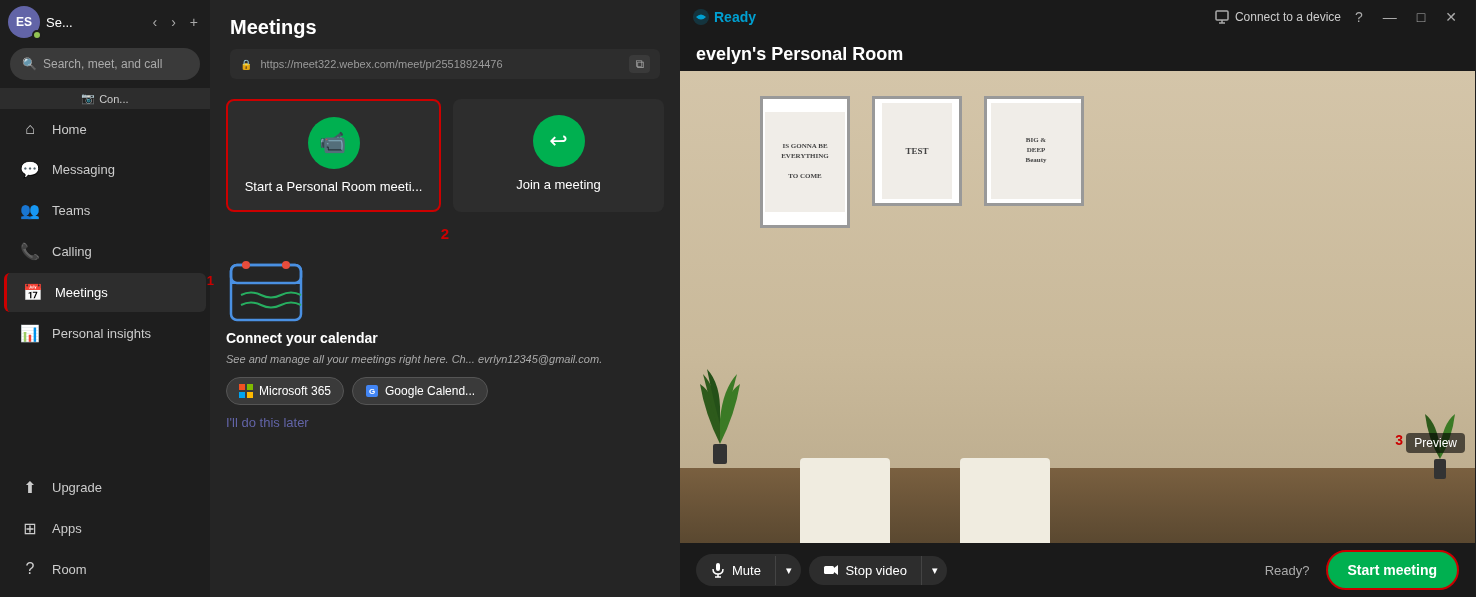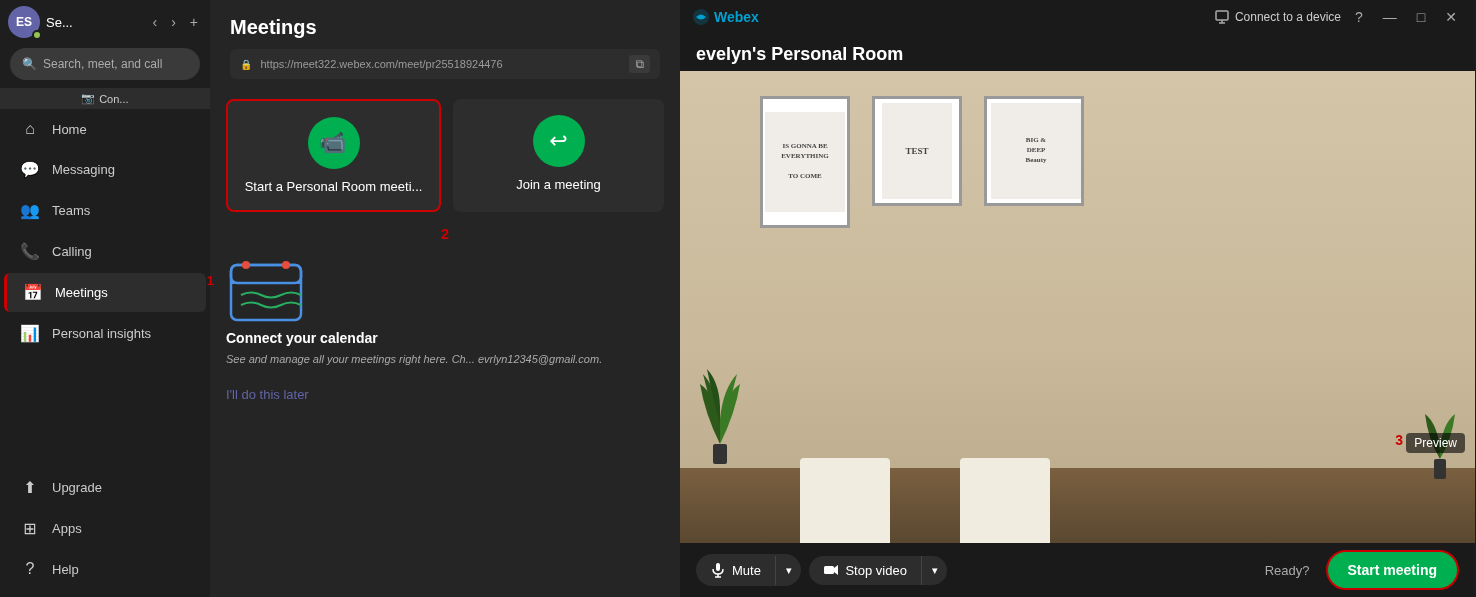--- a/index.html
+++ b/index.html
@@ -530,21 +530,21 @@
     <div class="nav-item">
       <span class="nav-icon">⬆</span>
       <span>Upgrade</span>
     </div>
     <div class="nav-item">
       <span class="nav-icon">⊞</span>
       <span>Apps</span>
     </div>
     <div class="nav-item">
       <span class="nav-icon">?</span>
-      <span>Help</span>
+      <span>Room</span>
     </div>
   </div>
 </div>
 
 <div class="main-content">
   <div class="meetings-header">
     <div class="meetings-title">Meetings</div>
     <div class="meeting-url-row">
       <span class="lock-icon">🔒</span>
       <span class="meeting-url-text">https://meet322.webex.com/meet/pr25518924476</span>
@@ -575,33 +575,51 @@
       <line x1="5" y1="33" x2="75" y2="33" stroke="#4a90e2" stroke-width="2"></line>
       <circle cx="20" cy="15" r="4" fill="#e74c3c"></circle>
       <circle cx="60" cy="15" r="4" fill="#e74c3c"></circle>
 
       <path d="M15 45 Q25 40 35 45 Q45 50 55 45 Q65 40 75 45" fill="none" stroke="#27ae60" stroke-width="2"></path>
       <path d="M15 55 Q25 50 35 55 Q45 60 55 55 Q65 50 75 55" fill="none" stroke="#27ae60" stroke-width="2"></path>
     </svg>
     <div class="calendar-text">
       <div class="calendar-title">Connect your calendar</div>
       <div class="calendar-desc">See and manage all your meetings right here. Ch... evrlyn12345@gmail.com.</div>
+      <div class="calendar-buttons">
+        <button class="cal-btn">
+          <svg width="14" height="14" viewBox="0 0 14 14">
+            <rect x="0" y="0" width="6" height="6" fill="#f25022"></rect>
+            <rect x="8" y="0" width="6" height="6" fill="#7fba00"></rect>
+            <rect x="0" y="8" width="6" height="6" fill="#00a4ef"></rect>
+            <rect x="8" y="8" width="6" height="6" fill="#ffb900"></rect>
+          </svg>
+          <span>Microsoft 365</span>
+        </button>
+        <button class="cal-btn">
+          <svg width="14" height="14" viewBox="0 0 14 14">
+            <rect x="1" y="1" width="12" height="12" rx="2" fill="#4285f4"></rect>
+            <text x="7" y="10" text-anchor="middle" fill="#fff" font-size="8" font-weight="bold">G</text>
+          </svg>
+          <span>Google Calend...</span>
+        </button>
+      </div>
       <a class="do-later-link">I'll do this later</a>
     </div>
   </div>
 </div>
 
 <div class="webex-panel">
   <div class="webex-titlebar">
     <div class="webex-logo">
       <svg width="18" height="18" viewBox="0 0 18 18">
         <circle cx="9" cy="9" r="8" fill="#00a0d1" opacity="0.2"></circle>
         <path d="M4 9 Q9 4 14 9 Q9 14 4 9" fill="#00a0d1"></path>
       </svg>
-      <span>Webex</span>
+      <span>Ready</span>
     </div>
     <span class="webex-title-text"></span>
     <div class="webex-controls">
       <div class="connect-device-btn">
         <svg width="14" height="14" viewBox="0 0 14 14">
           <rect x="1" y="1" width="12" height="9" rx="1" fill="none" stroke="#aaa" stroke-width="1.5"></rect>
           <line x1="7" y1="10" x2="7" y2="13" stroke="#aaa" stroke-width="1.5"></line>
           <line x1="4" y1="13" x2="10" y2="13" stroke="#aaa" stroke-width="1.5"></line>
         </svg>
         <span>Connect to a device</span>

